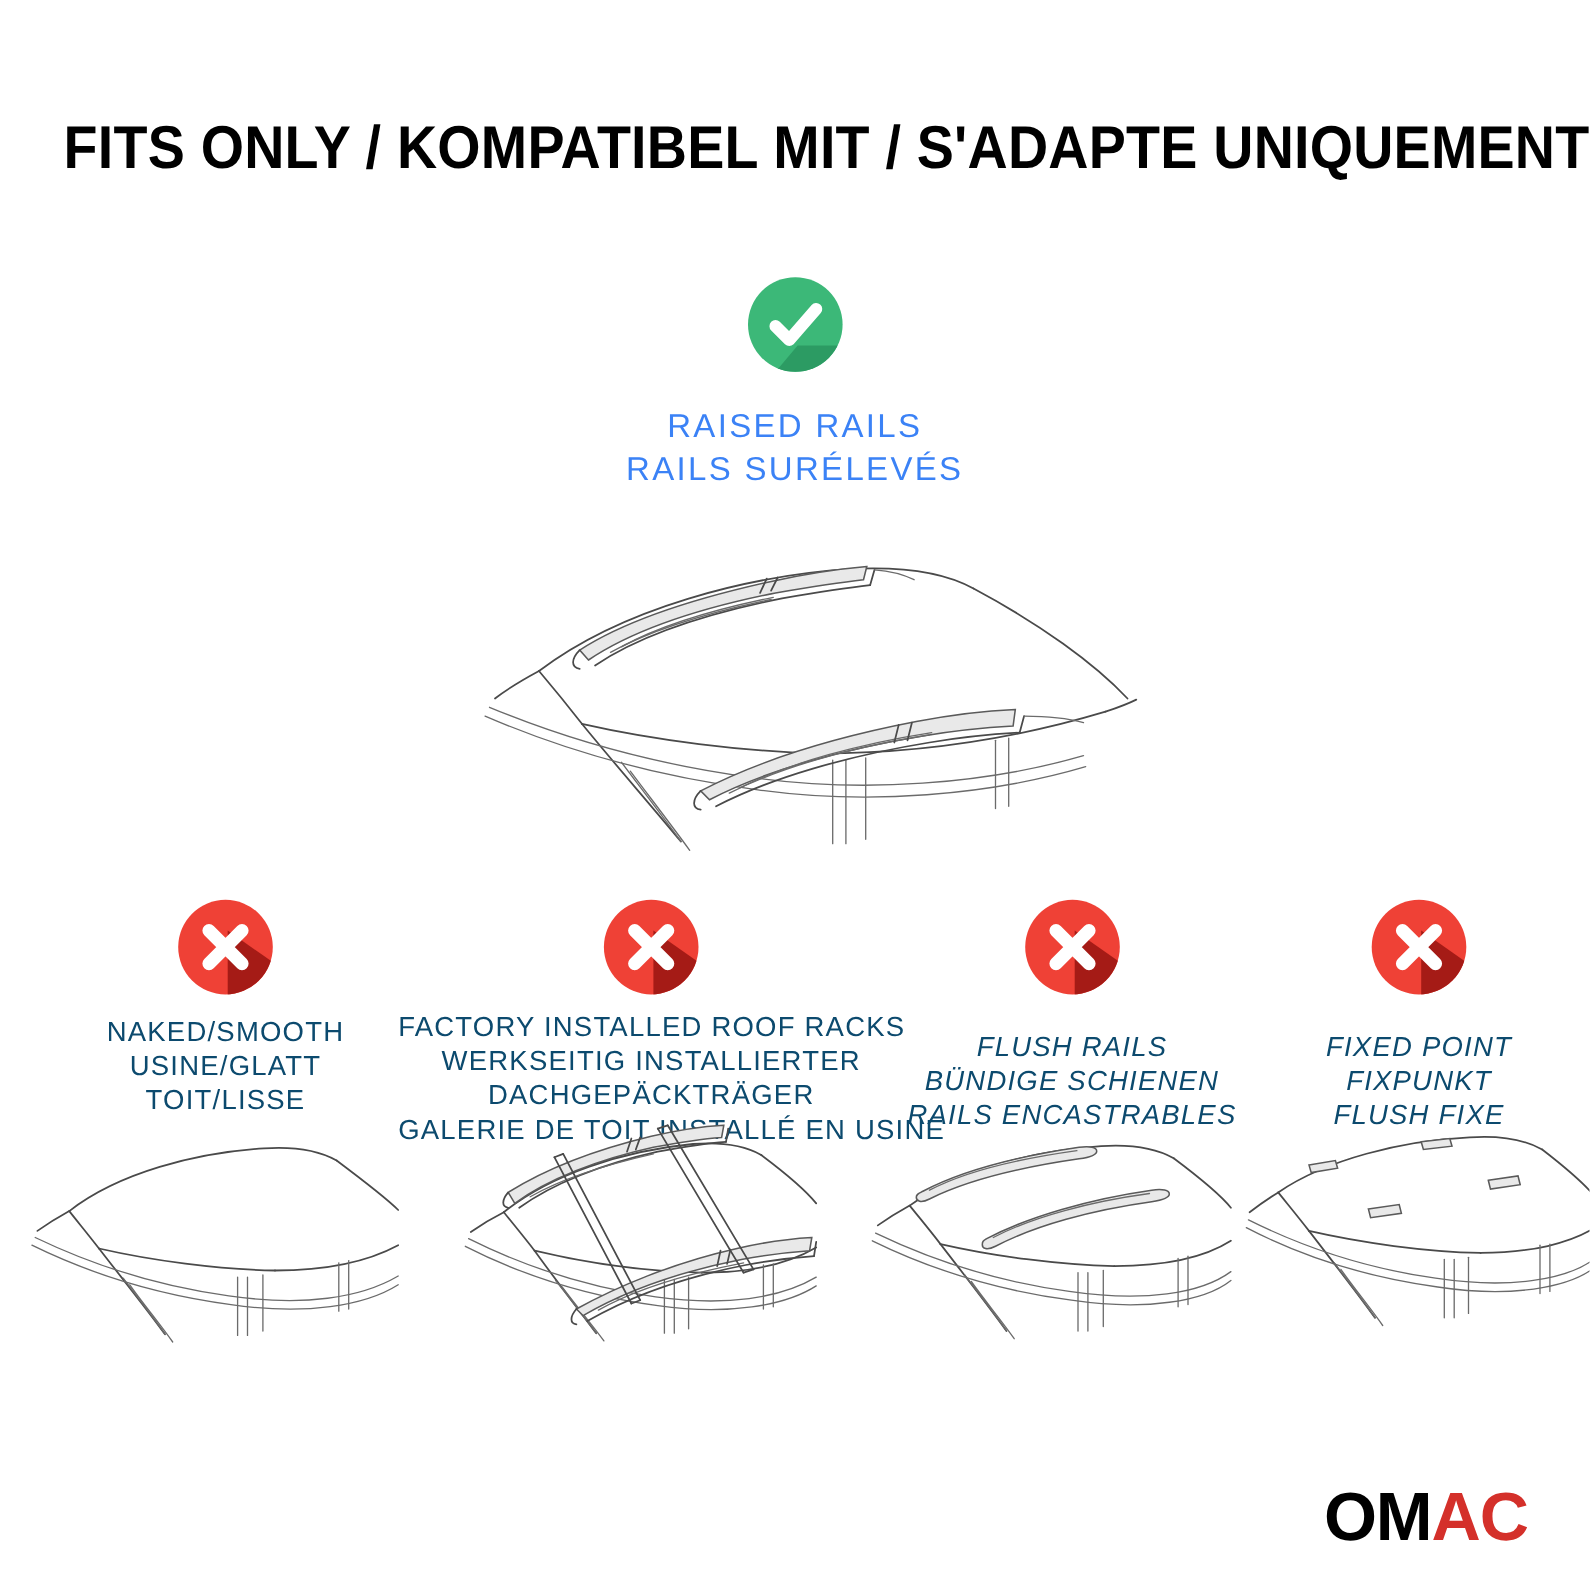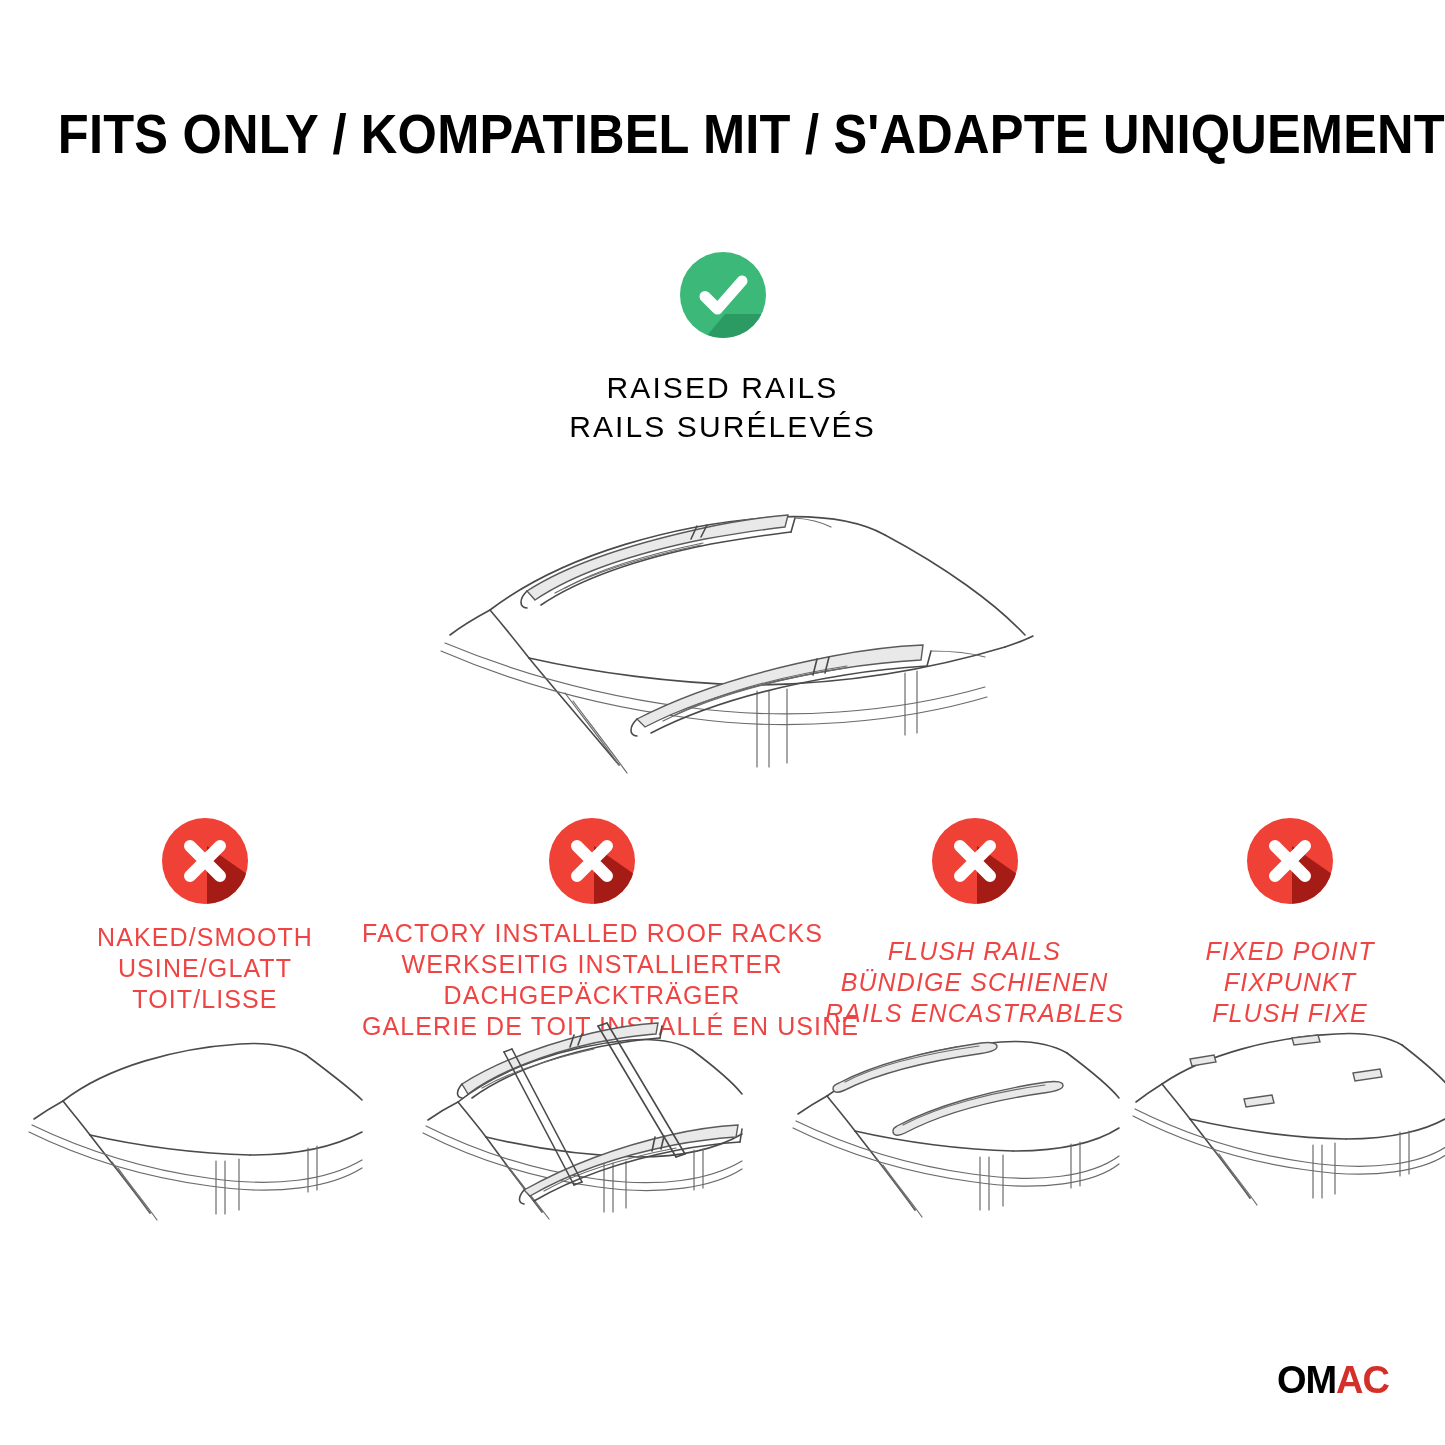--- a/index.html
+++ b/index.html
@@ -67,21 +67,21 @@
   }
   .check-icon svg { position: absolute; left: 0; top: 0; }
 
   .good-lines {
     margin-top: 30px;
     font-family: "Liberation Sans", sans-serif;
     font-weight: 400;
     font-size: 30px;
     line-height: 39px;
     letter-spacing: 2.1px;
-    color: #000000;
+    color: #3b82f6;
   }
 
   
   .hero-illus {
     position: absolute;
     left: 405px;
     top: 495px;
     width: 650px;
     height: 300px;
   }
@@ -112,34 +112,34 @@
     transform-origin: 0 0;
   }
   .x-icon svg { position: absolute; left: 0; top: 0; }
 
   .bad-lines {
     font-family: "Liberation Sans", sans-serif;
     font-weight: 400;
     font-size: 25px;
     line-height: 31px;
     letter-spacing: 1.1px;
-    color: #ef4444;
+    color: #0c4a6e;
     white-space: nowrap;
   }
 
   .bad-illus { position: absolute; }
 
   
   .logo {
     position: absolute;
     right: 56px;
     bottom: 36px;
     font-family: "Liberation Sans", sans-serif;
     font-weight: bold;
-    font-size: 38px;
+    font-size: 62px;
     letter-spacing: -1px;
     line-height: 58px;
   }
   .logo .dark { color: #000000; }
   .logo .accent { color: #d4302a; }
 
   svg .stroke {
     fill: none;
     stroke: #4a4a4a;
     stroke-width: 1.6;

